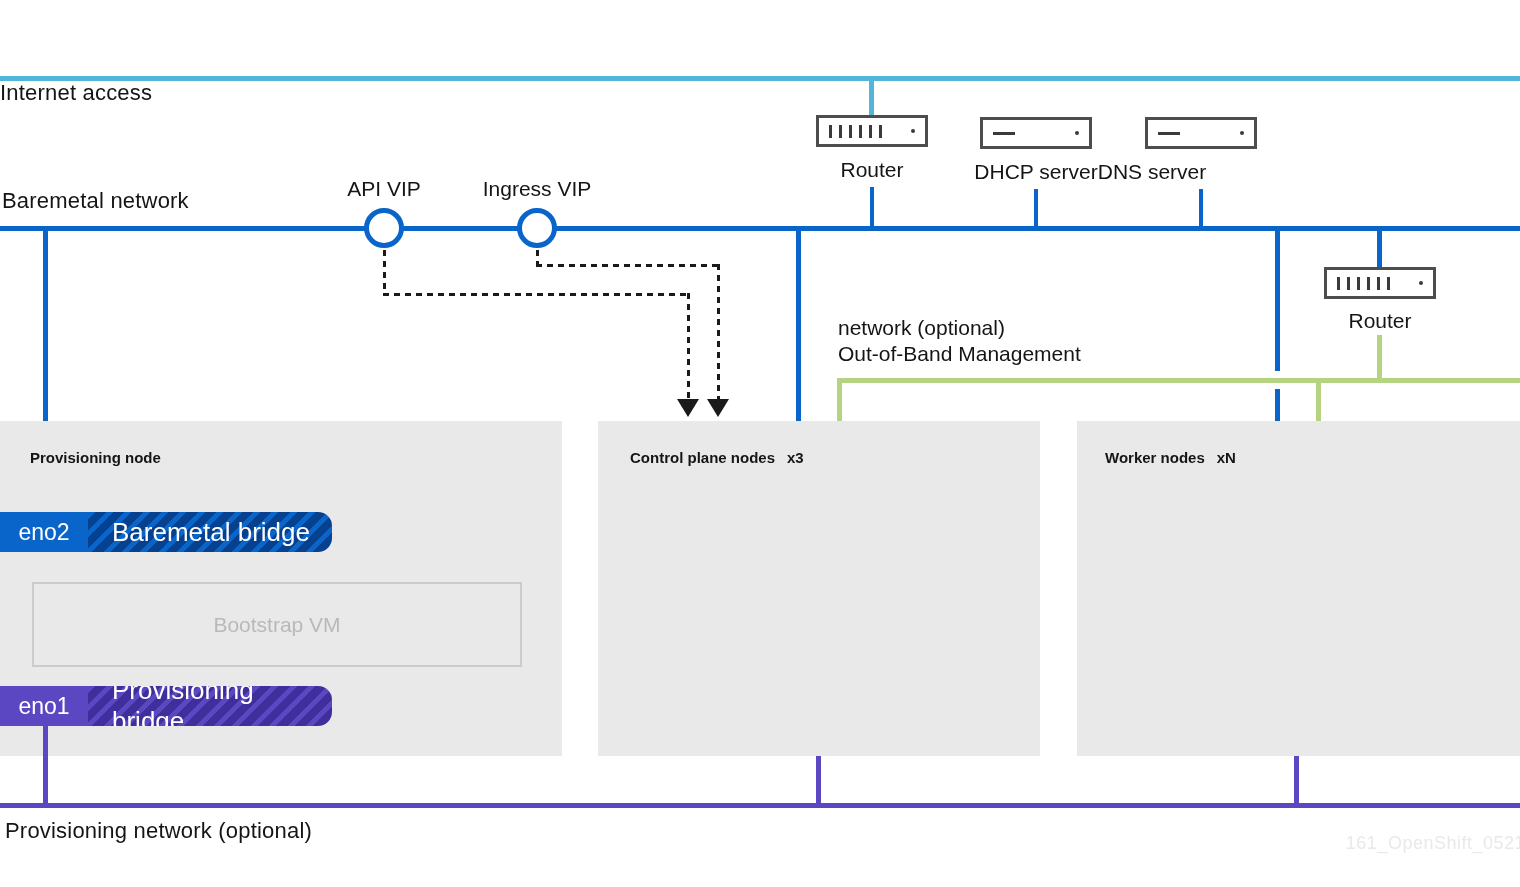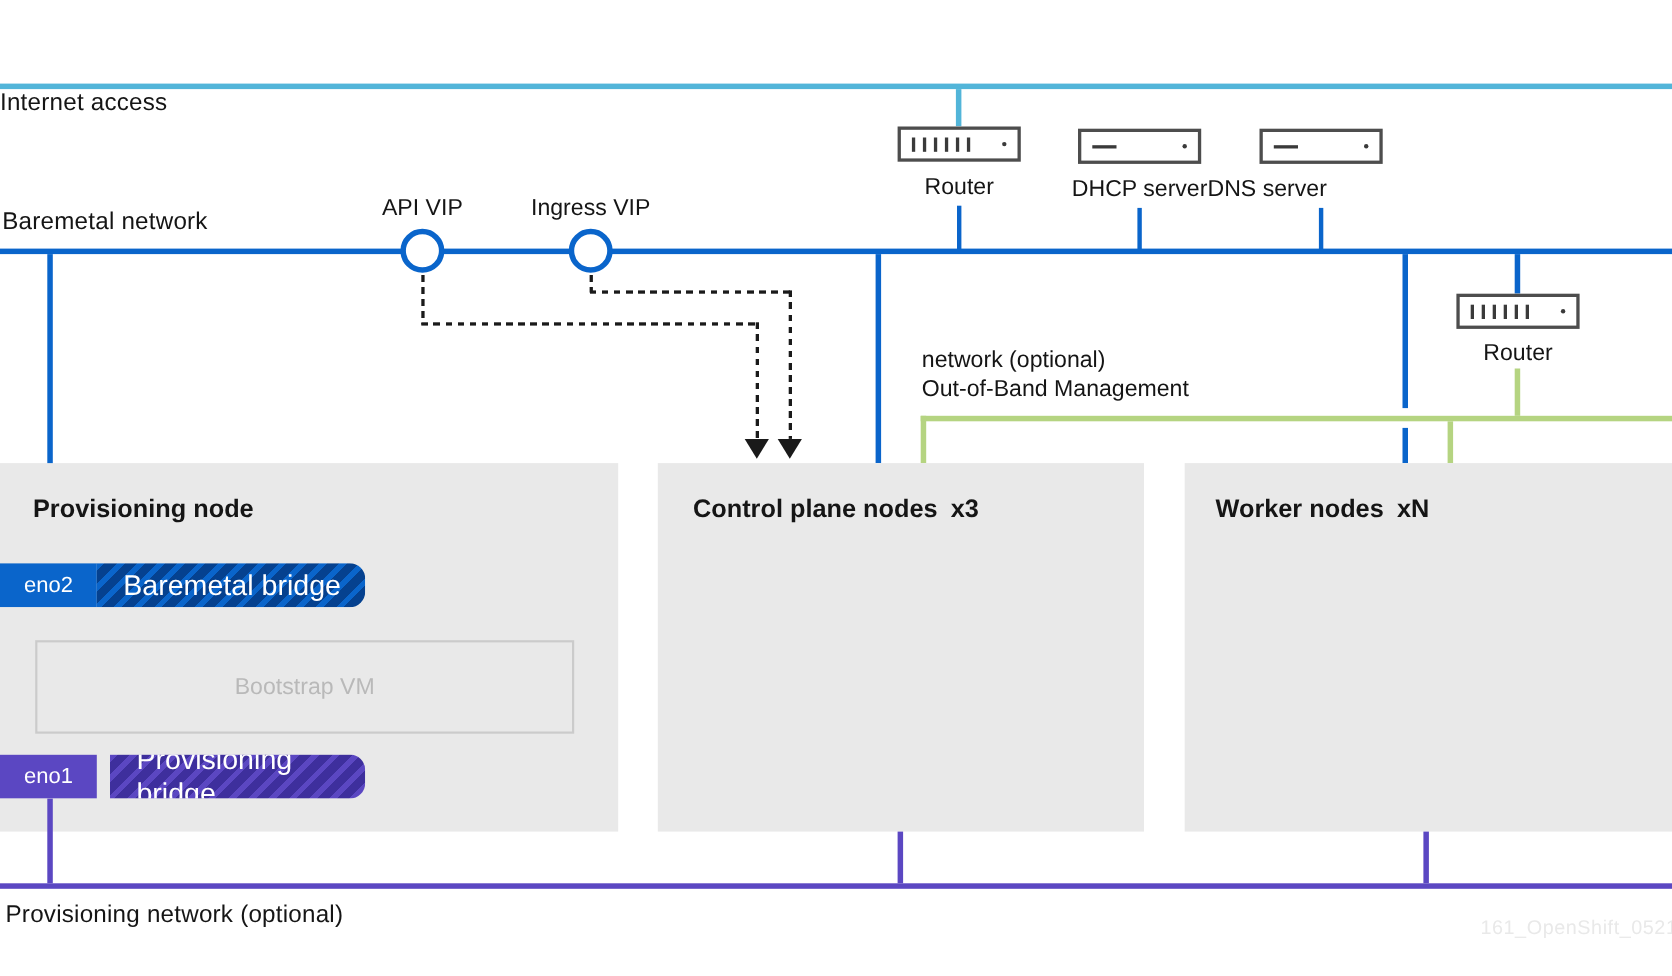--- a/index.html
+++ b/index.html
@@ -29,25 +29,25 @@
   .ooblabel{position:absolute;font-size:21px;font-weight:500;line-height:26px;color:var(--ink);}
   
   .vip{position:absolute;width:40px;height:40px;border:5px solid var(--blue);border-radius:50%;background:#fff;}
   
   .dev{position:absolute;width:112px;height:32px;border:3px solid var(--icon-border);background:#fff;display:flex;align-items:center;padding:0 10px;}
   .dev .tick{width:3px;height:13px;background:#3a3a3a;margin-right:7px;}
   .dev .dash-g{width:22px;height:3px;background:#3a3a3a;}
   .dev .dot{width:4px;height:4px;border-radius:50%;background:#3a3a3a;margin-left:auto;}
   
   .node{position:absolute;top:421px;height:335px;background:var(--gray-box);}
-  .node-title{position:absolute;font-size:23px;font-weight:700;color:var(--ink);white-space:nowrap;}
+  .node-title{position:absolute;font-size:15px;font-weight:700;color:var(--ink);white-space:nowrap;}
   .node-title .mult{margin-left:12px;}
   
   .pill{position:absolute;left:0;width:332px;height:40px;border-radius:0 14px 14px 0;display:flex;align-items:center;overflow:hidden;color:#fff;}
-  .pill .nic{width:88px;height:100%;display:flex;align-items:center;justify-content:center;font-size:20px;font-weight:500;flex:0 0 auto;}
+  .pill .nic{width:88px;height:100%;display:flex;align-items:center;justify-content:center;font-size:23px;font-weight:500;flex:0 0 auto;}
   .pill .bridge{height:100%;flex:1;display:flex;align-items:center;padding-left:24px;font-size:26px;font-weight:500;}
   .pill.blue-pill .nic{background:var(--blue);}
   .pill.blue-pill .bridge{background:repeating-linear-gradient(135deg,var(--blue) 0 5px,var(--blue-dark) 5px 13px);}
   .pill.purple-pill .nic{background:var(--purple);}
   .pill.purple-pill .bridge{background:repeating-linear-gradient(135deg,var(--purple) 0 5px,var(--purple-dark) 5px 13px);}
   
   .bootstrap{position:absolute;left:32px;top:582px;width:490px;height:85px;border:2px solid var(--muted-border);
     display:flex;align-items:center;justify-content:center;font-size:21px;font-weight:500;color:var(--muted-text);}
   .watermark{position:absolute;right:-5px;top:833px;font-size:18px;color:var(--watermark);letter-spacing:.5px;}
 </style>
@@ -145,21 +145,21 @@
 
   <div class="pill blue-pill" style="top:512px;">
     <span class="nic">eno2</span>
     <span class="bridge">Baremetal bridge</span>
   </div>
 
   <div class="bootstrap">
     <span>Bootstrap VM</span>
   </div>
 
-  <div class="pill purple-pill" style="top:686px;gap:12px;">
+  <div class="pill purple-pill" style="top:686px;">
     <span class="nic">eno1</span>
     <span class="bridge">Provisioning bridge</span>
   </div>
 
   <div class="vl purple" style="left:43px;top:726px;height:77px;"></div>
   <div class="vl purple" style="left:816px;top:756px;height:47px;"></div>
   <div class="vl purple" style="left:1294px;top:756px;height:47px;"></div>
   <div class="hl purple" style="left:0;top:803px;width:1520px;"></div>
   <div class="netlabel" style="left:5px;top:818px;">Provisioning network (optional)</div>
 

